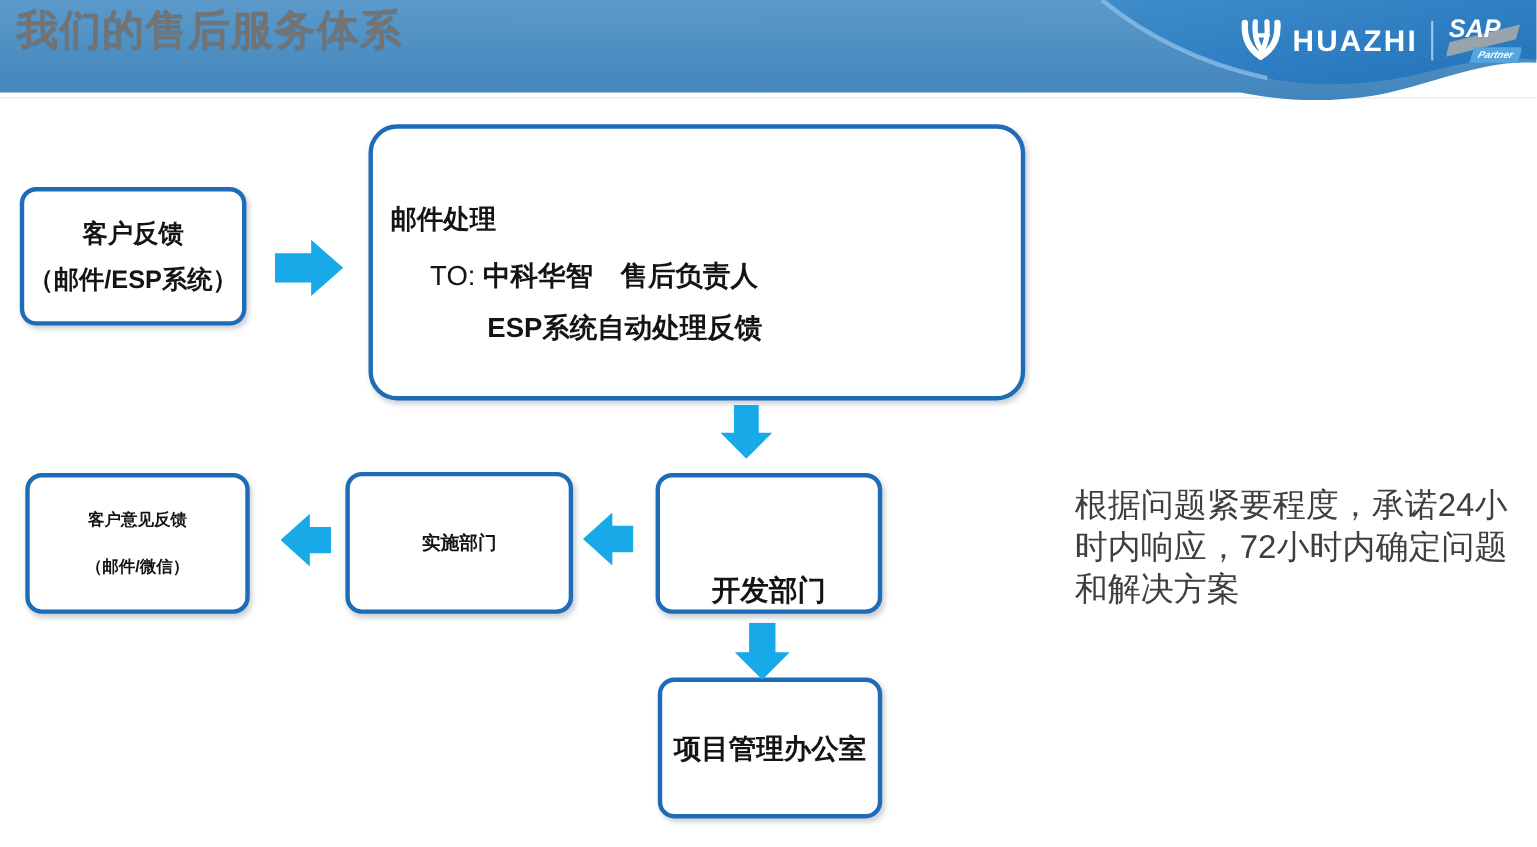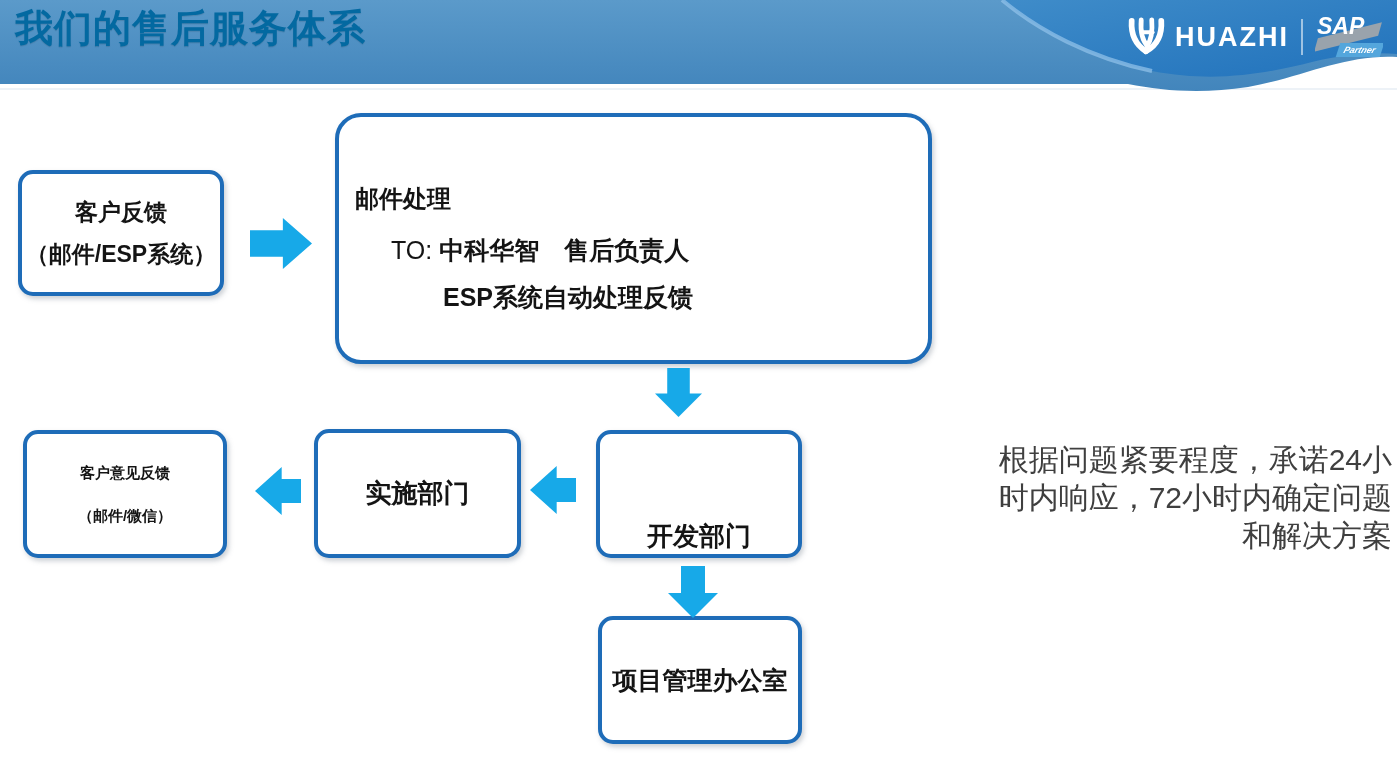--- a/index.html
+++ b/index.html
@@ -10,21 +10,21 @@
     overflow:hidden;
     font-family:"Liberation Sans", sans-serif;
   }
 
   
   .header{position:absolute;left:0;top:0;width:1397px;height:100px;}
   .header svg{display:block;}
   .slide-title{
     position:absolute;left:15px;top:6px;
     font-size:38px;line-height:44px;
-    color:#0369a1;font-weight:700;letter-spacing:1px;
+    color:#737373;font-weight:700;letter-spacing:1px;
     text-shadow:0 1px 1px rgba(0,0,0,0.12);
   }
   .logo-row{
     position:absolute;top:13px;right:14px;height:48px;
     display:flex;align-items:center;gap:12px;
   }
   .huazhi-mark{display:flex;align-items:center;gap:8px;}
   .huazhi-text{
     color:#ffffff;font-weight:700;font-size:27px;letter-spacing:2px;
   }
@@ -55,21 +55,21 @@
   }
   .box-customer-feedback{left:18px;top:170px;width:198px;height:118px;font-size:23px;line-height:42px;}
   .box-email{
     left:335px;top:113px;width:589px;height:243px;border-radius:26px;
     align-items:flex-start;justify-content:flex-start;text-align:left;
   }
   .bb-line1{margin:66px 0 0 16px;font-size:24px;font-weight:700;}
   .bb-line2{margin:19px 0 0 52px;font-size:25px;font-weight:700;}
   .bb-line2 .to-prefix{font-weight:400;}
   .bb-line3{margin:14px 0 0 104px;font-size:25px;font-weight:700;}
-  .box-impl{left:314px;top:429px;width:199px;height:121px;font-size:26px;}
+  .box-impl{left:314px;top:429px;width:199px;height:121px;font-size:17px;}
   .box-dev{left:596px;top:430px;width:198px;height:120px;font-size:26px;justify-content:flex-end;}
   .box-customer-opinion{left:23px;top:430px;width:196px;height:120px;font-size:15px;line-height:43px;}
   .box-pmo{left:598px;top:616px;width:196px;height:120px;font-size:25px;}
 
   
   .arrow{position:absolute;background:#17A9E8;}
   .arrow-right{
     left:250px;top:218px;width:62px;height:51px;
     clip-path:polygon(0 24%,53% 24%,53% 0,100% 50%,53% 100%,53% 76%,0 76%);
   }
@@ -83,21 +83,21 @@
     width:47px;height:49px;
     clip-path:polygon(26% 0,74% 0,74% 52%,100% 52%,50% 100%,0 52%,26% 52%);
   }
   .arrow-down-1{left:655px;top:368px;}
   .arrow-down-2{left:668px;top:566px;width:50px;height:52px;}
 
   
   .annotation{
     position:absolute;left:977px;top:441px;width:415px;
     font-size:30px;line-height:38px;color:#3F3F3F;font-weight:400;
-    text-align:right;
+    text-align:left;
   }
 </style>
 </head>
 <body>
 
 <div id="slide">
 
   <div class="header">
     <svg width="1397" height="100" viewBox="0 0 1397 100">
       <defs>

